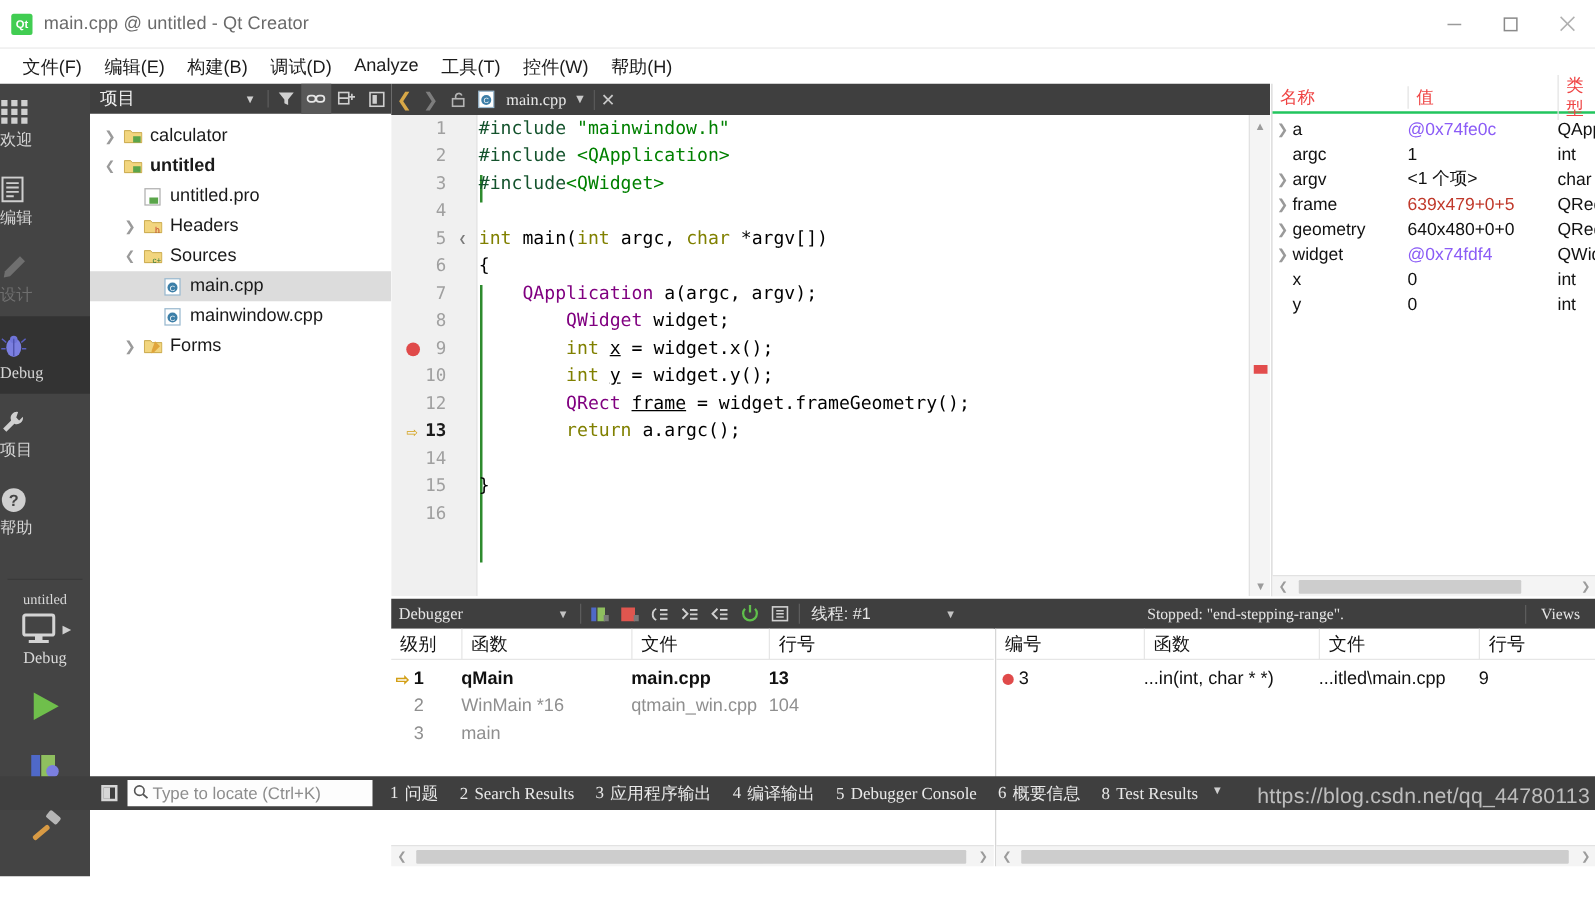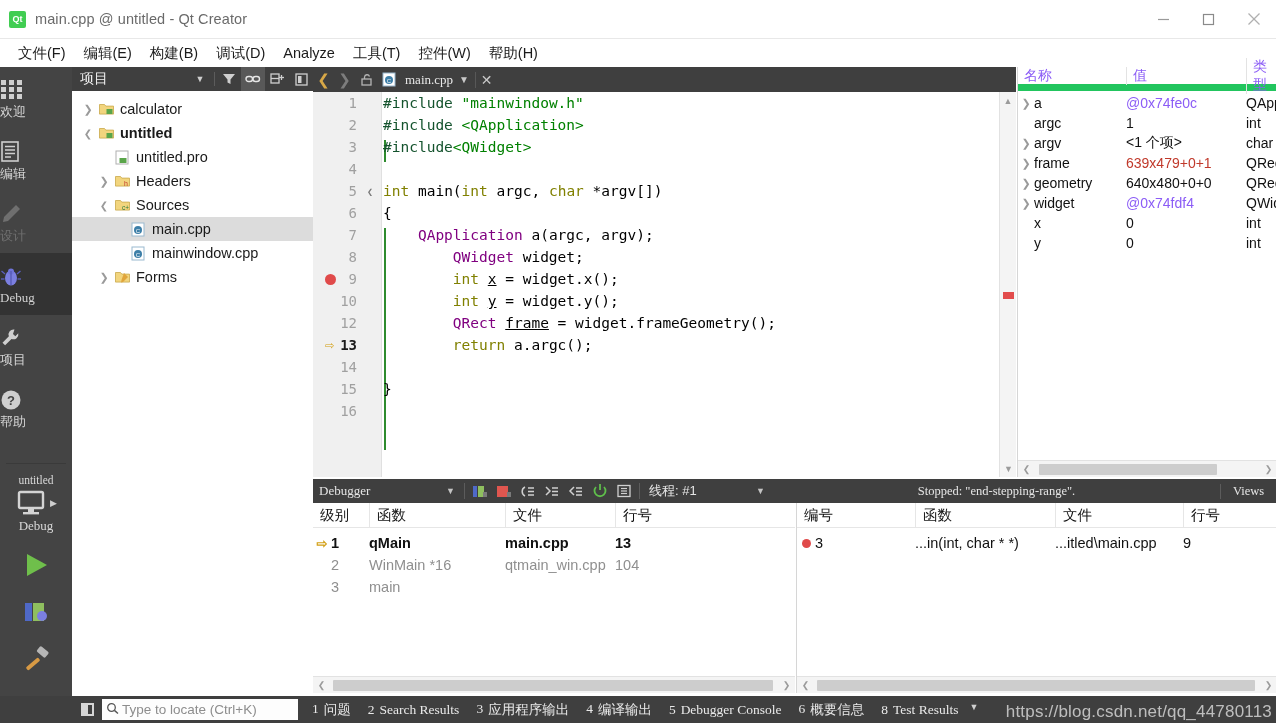--- a/index.html
+++ b/index.html
@@ -2,21 +2,21 @@
 <html><head>
 <meta charset="utf-8">
 <style>
   * { box-sizing: border-box; margin: 0; padding: 0; }
   html, body {
     width: 1276px; height: 723px;
     background: #ffffff;
     font-family: "Liberation Sans", sans-serif;
     overflow: hidden;
   }
-  #app { position: relative; width: 1276px; height: 723px; }
+  #app { position: relative; width: 1276px; height: 648px; }
 
   
   .titlebar {
     position: absolute; left: 0; top: 0; width: 1276px; height: 39px;
     background: #ffffff; border-bottom: 1px solid #e8e8e8;
     display: flex; align-items: center;
   }
   .tb-appicon {
     width: 17px; height: 17px; margin-left: 9px; margin-right: 9px;
     background: #41cd52; border-radius: 2px; position: relative;
@@ -116,22 +116,22 @@
   .plain { color: #000000; }
 
   .ed-vscroll { position: absolute; right: 0; top: 25px; width: 17px; height: 385px;
     background: #f4f4f4; border-left: 1px solid #e2e2e2; }
   .vs-arrow { height: 17px; display:flex; align-items:center; justify-content:center; color:#9b9b9b; font-size:9px;}
   .vs-mark { position: absolute; left: 3px; top: 200px; width: 11px; height: 7px; background: #e24c4c; }
 
   
   .varspanel { position: absolute; left: 1017px; top: 67px; width: 259px; height: 410px; background: #fff;
     border-left: 1px solid #d6d6d6; }
-  .vp-head { height: 24px; display: flex; align-items: center; font-size: 14px; color: #8b5cf6;
-    border-bottom: 7px solid #22c55e; }
+  .vp-head { height: 24px; display: flex; align-items: center; font-size: 14px; color: #ef4444;
+    border-bottom: 2px solid #22c55e; }
   .vp-col { padding-left: 6px; }
   .vp-c1 { width: 108px; }
   .vp-c2 { width: 120px; border-left: 1px solid #e3e3e3; }
   .vp-c3 { flex: 1; border-left: 1px solid #e3e3e3; }
   .vrow { height: 20px; display: flex; align-items: center; font-size: 14px; color: #111; white-space: nowrap; }
   .vrow .exp { width: 16px; text-align: center; color: #9a9a9a; font-size: 11px; }
   .vrow .vname { width: 92px; }
   .vrow .vval { width: 120px; }
   .vrow .vtype { flex: 1; overflow: hidden; }
   .val-grey { color: #8b5cf6; }
@@ -614,21 +614,21 @@
       </div>
       <div class="vrow">
         <div class="exp">❯</div>
         <div class="vname">argv</div>
         <div class="vval">&lt;1 个项&gt;</div>
         <div class="vtype">char </div>
       </div>
       <div class="vrow">
         <div class="exp">❯</div>
         <div class="vname">frame</div>
-        <div class="vval val-red">639x479+0+1</div>
+        <div class="vval val-red">639x479+0+5</div>
         <div class="vtype">QRec</div>
       </div>
       <div class="vrow">
         <div class="exp">❯</div>
         <div class="vname">geometry</div>
         <div class="vval">640x480+0+0</div>
         <div class="vtype">QRec</div>
       </div>
       <div class="vrow">
         <div class="exp">❯</div>

